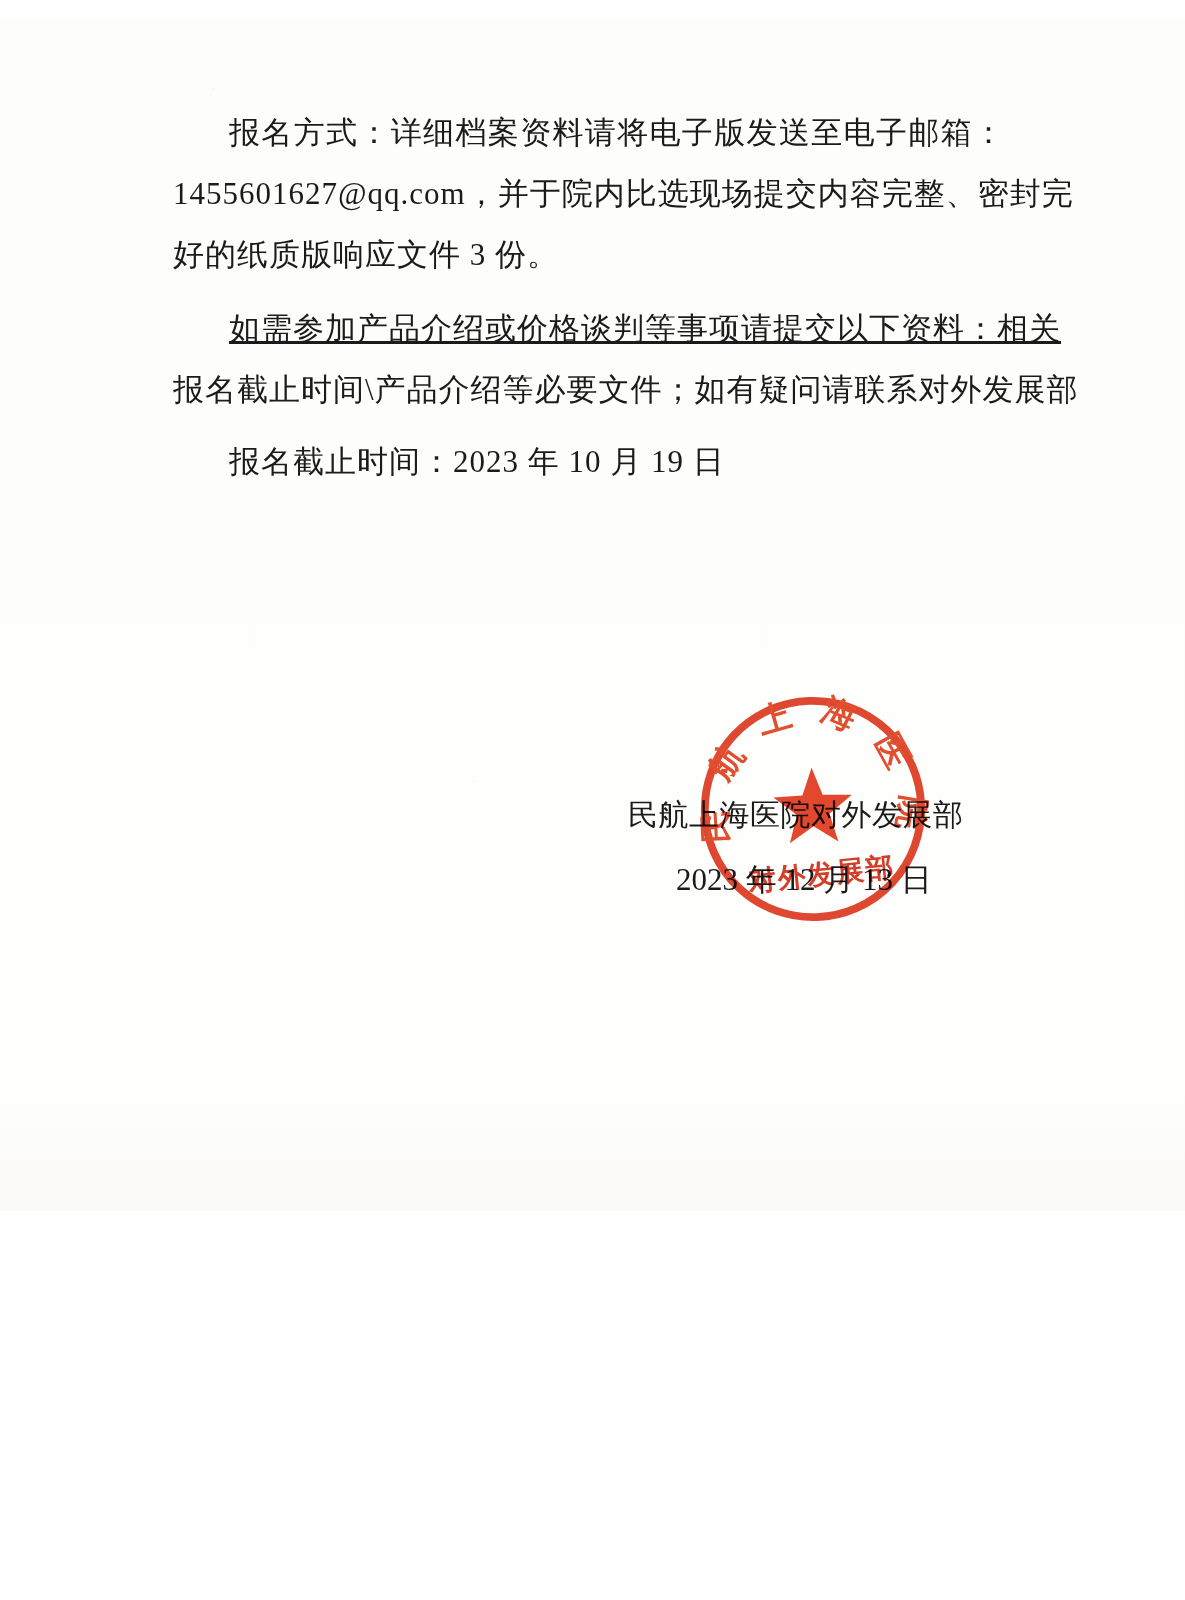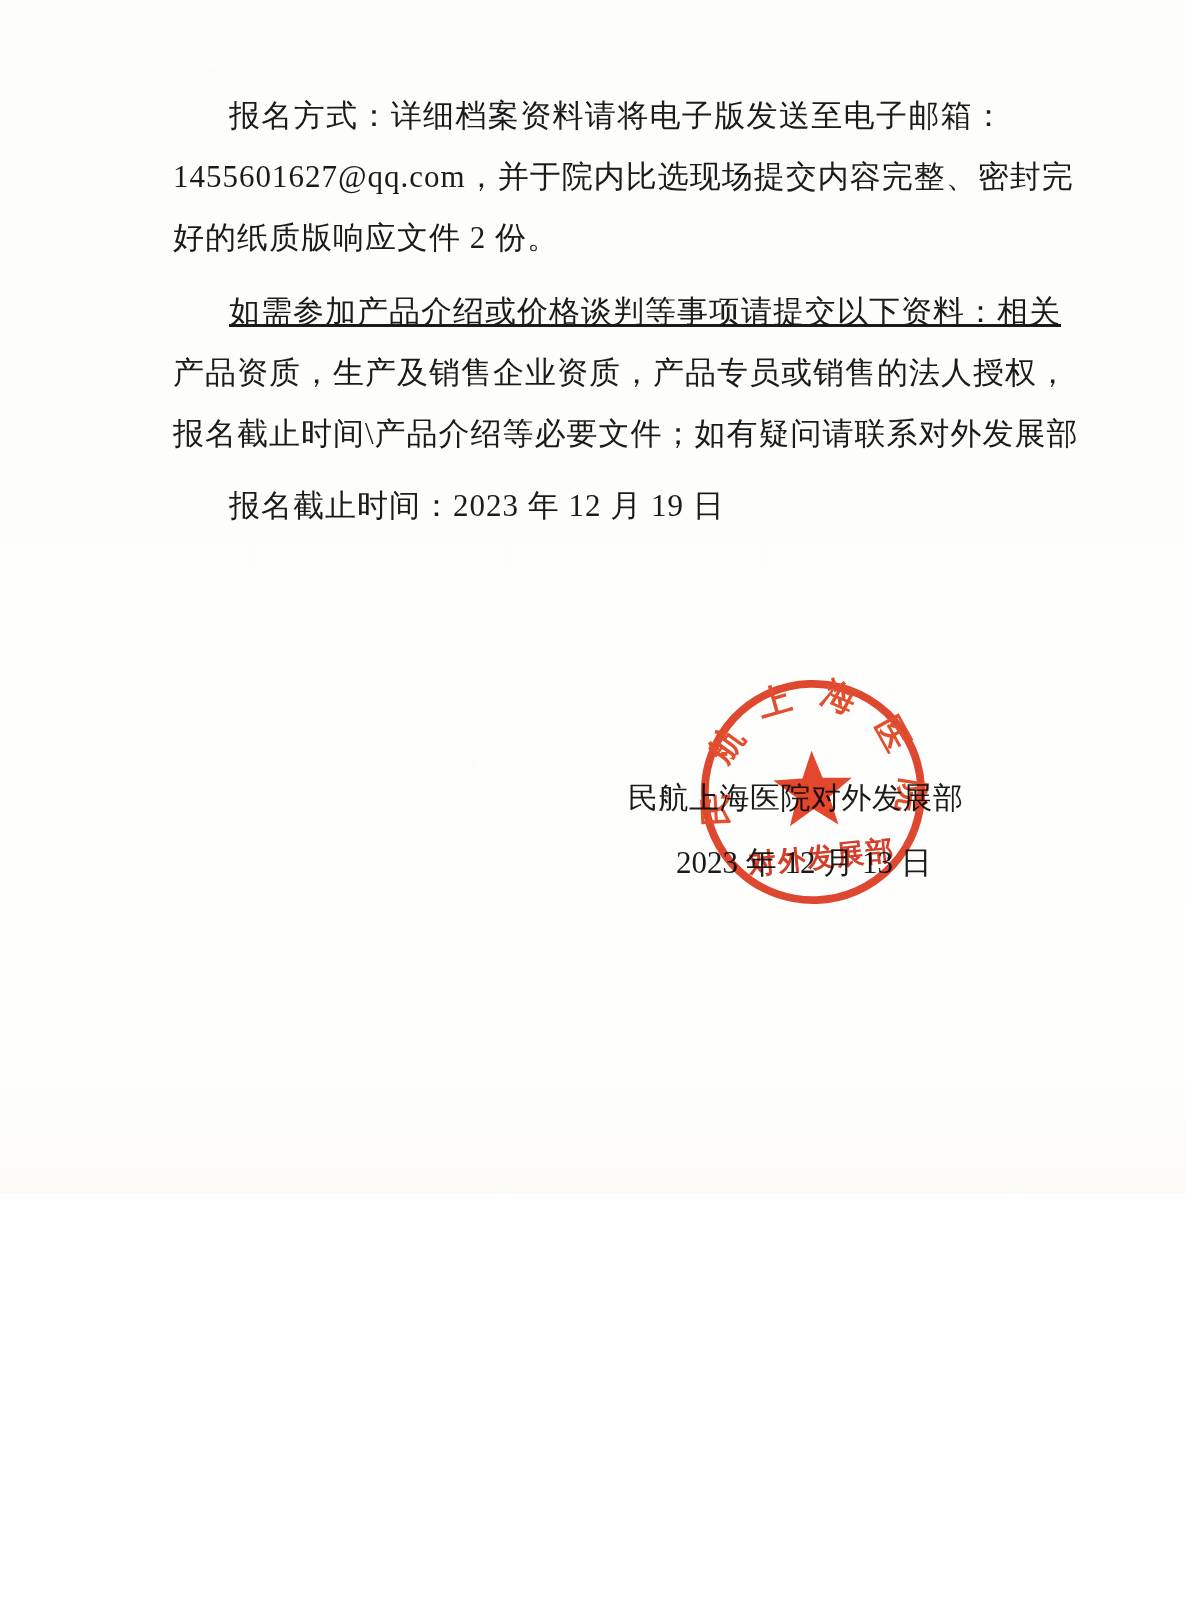--- a/index.html
+++ b/index.html
@@ -11,20 +11,21 @@
   .page {
     position: relative;
     width: 1185px;
     height: 1194px;
     overflow: hidden;
     background:
       radial-gradient(circle at 18% 6%, rgba(160,150,130,0.05) 0 1px, transparent 2px),
       radial-gradient(circle at 72% 30%, rgba(160,150,130,0.04) 0 1px, transparent 2px),
       radial-gradient(circle at 40% 64%, rgba(160,150,130,0.04) 0 1px, transparent 2px),
       linear-gradient(180deg, #fdfdfb 0%, #fefefc 90%, #fbfaf6 100%);
+    margin-top: 17px;
   }
 
   
   .body-text {
     position: absolute;
     left: 173px;
     top: 85px;
     width: 832px;
     font-size: 31px;
     line-height: 61px;
@@ -125,25 +126,24 @@
   }
 </style>
 </head>
 <body>
 
 <div class="page">
 
   <div class="body-text">
     <div class="line indent">报名方式：详细档案资料请将电子版发送至电子邮箱：</div>
     <div class="line">1455601627@qq.com，并于院内比选现场提交内容完整、密封完</div>
-    <div class="line flush-left">好的纸质版响应文件 2 份。</div>
+    <div class="line flush-left">好的纸质版响应文件 3 份。</div>
     <div class="line indent para-gap">如需参加产品介绍或价格谈判等事项请提交以下资料：相关</div>
-    <div class="line">产品资质，生产及销售企业资质，产品专员或销售的法人授权，</div>
     <div class="line">报名截止时间\产品介绍等必要文件；如有疑问请联系对外发展部</div>
-    <div class="line indent flush-left para-gap-sm">报名截止时间：2023 年 12 月 19 日</div>
+    <div class="line indent flush-left para-gap-sm">报名截止时间：2023 年 10 月 19 日</div>
   </div>
 
   <div class="sign-dept">民航上海医院对外发展部</div>
   <div class="sign-date">2023 年 12 月 13 日</div>
 
   <div class="seal">
     <svg viewBox="0 0 240 240" xmlns="http://www.w3.org/2000/svg" xmlns:xlink="http://www.w3.org/1999/xlink">
       <defs>
         <path id="ringPath" d="M 37.3 150.1 A 88 88 0 1 1 202.7 150.1" fill="none"></path>
       </defs>

